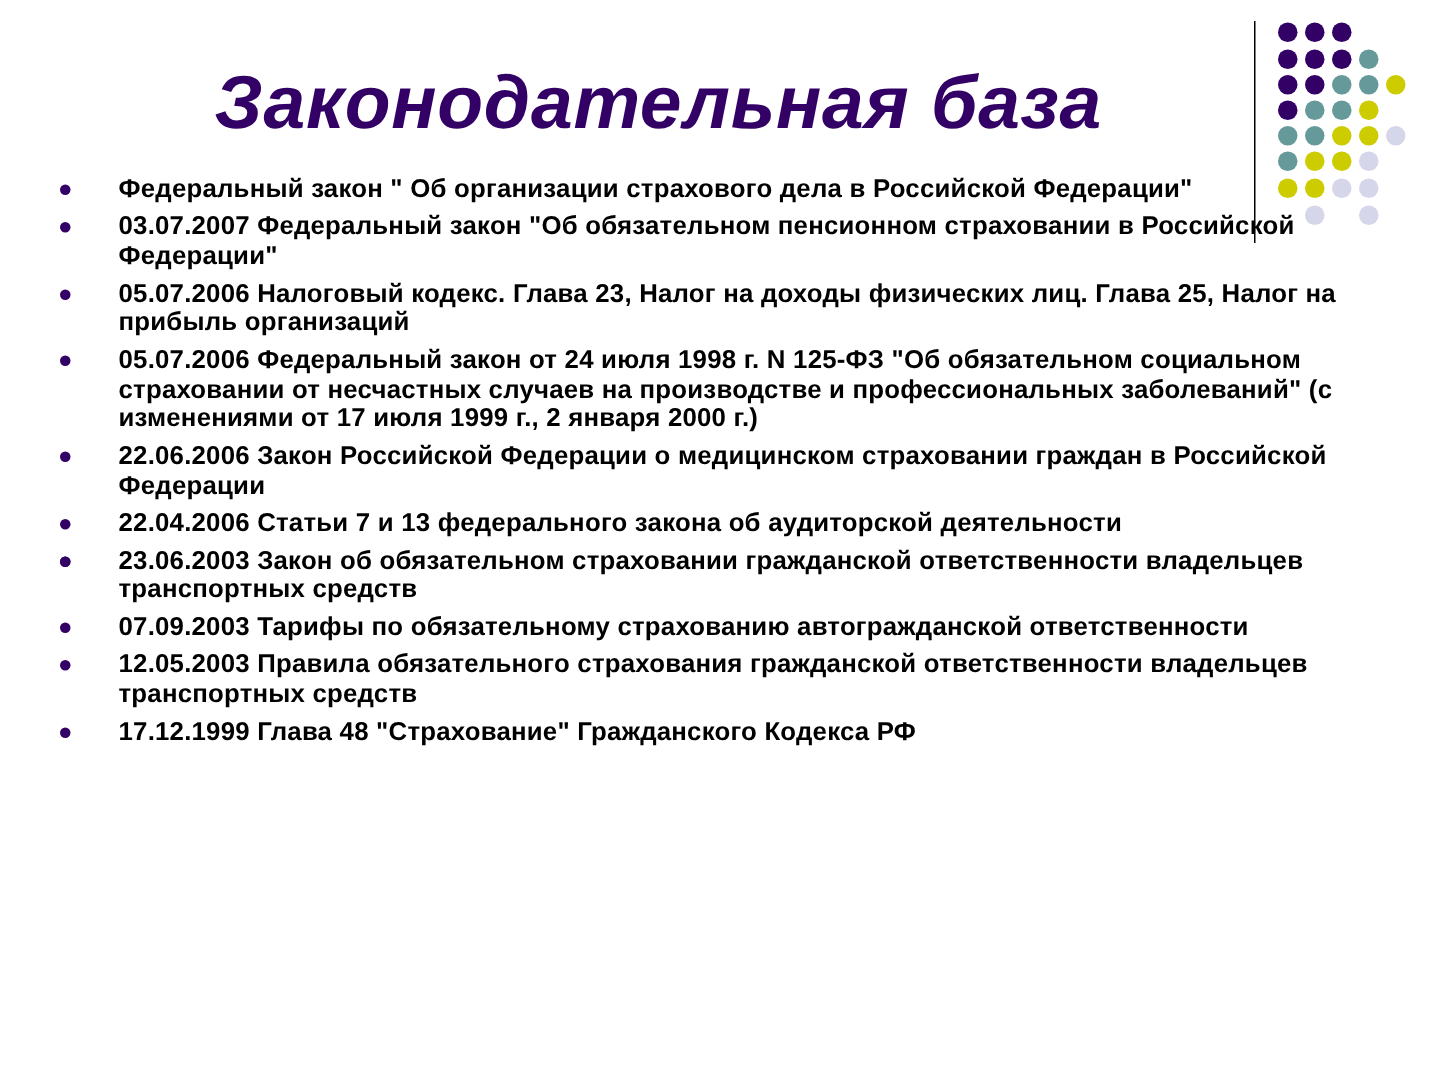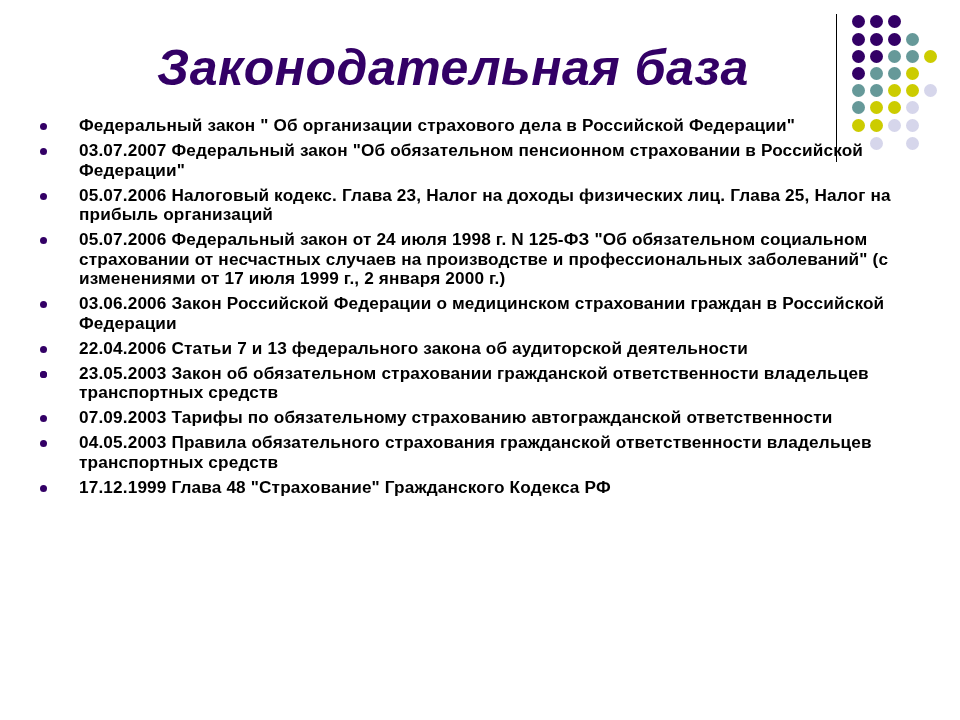--- a/index.html
+++ b/index.html
@@ -1,19 +1,19 @@
 <!DOCTYPE html>
 <html><head>
   <meta charset="utf-8">
   <style>
     html, body { margin: 0; padding: 0; background: #ffffff; }
     body { width: 960px; height: 720px; position: relative; overflow: hidden;
            font-family: "Liberation Sans", sans-serif; }
     .title {
-      position: absolute; left: 157px; top: 38px;
+      position: absolute; left: 143px; top: 38px;
       font-family: "Liberation Sans", sans-serif;
       font-weight: bold; font-style: italic;
       font-size: 50px; line-height: 60px;
       color: #330066; letter-spacing: 0.5px; margin: 0;
     }
     .vline { position: absolute; left: 836px; top: 14px; width: 1px; height: 148px; background: #000; }
     .dots { position: absolute; left: 0; top: 0; }
     .dot { position: absolute; width: 13px; height: 13px; border-radius: 50%; }
     .list { position: absolute; left: 40px; top: 116px; width: 905px; margin: 0; padding: 0; list-style: none; }
     .item { position: relative; padding-left: 39px; margin-bottom: 5.5px;
@@ -68,20 +68,20 @@
 
   <span class="dot" style="left:870px;top:137px;background:#D6D6EB"></span>
   <span class="dot" style="left:906px;top:137px;background:#D6D6EB"></span>
 </div>
 
 <ul class="list">
   <li class="item"><span class="bullet"></span><span>Федеральный закон " Об организации страхового дела в Российской Федерации"</span></li>
   <li class="item"><span class="bullet"></span><span>03.07.2007 Федеральный закон "Об обязательном пенсионном страховании в Российской Федерации"</span></li>
   <li class="item"><span class="bullet"></span><span>05.07.2006 Налоговый кодекс. Глава 23, Налог на доходы физических лиц. Глава 25, Налог на прибыль организаций</span></li>
   <li class="item"><span class="bullet"></span><span>05.07.2006 Федеральный закон от 24 июля 1998 г. N 125-ФЗ "Об обязательном социальном страховании от несчастных случаев на производстве и профессиональных заболеваний" (с изменениями от 17 июля 1999 г., 2 января 2000 г.)</span></li>
-  <li class="item"><span class="bullet"></span><span>03.06.2006 Закон Российской Федерации о медицинском страховании граждан в Российской Федерации</span></li>
+  <li class="item"><span class="bullet"></span><span>22.06.2006 Закон Российской Федерации о медицинском страховании граждан в Российской Федерации</span></li>
   <li class="item"><span class="bullet"></span><span>22.04.2006 Статьи 7 и 13 федерального закона об аудиторской деятельности</span></li>
   <li class="item"><span class="bullet"></span></li>
-  <li class="item"><span class="bullet"></span><span>23.05.2003 Закон об обязательном  страховании гражданской ответственности владельцев транспортных средств</span></li>
+  <li class="item"><span class="bullet"></span><span>23.06.2003 Закон об обязательном  страховании гражданской ответственности владельцев транспортных средств</span></li>
   <li class="item"><span class="bullet"></span><span>07.09.2003 Тарифы по обязательному  страхованию автогражданской ответственности</span></li>
-  <li class="item"><span class="bullet"></span><span>04.05.2003 Правила обязательного страхования гражданской ответственности владельцев транспортных средств</span></li>
+  <li class="item"><span class="bullet"></span><span>12.05.2003 Правила обязательного страхования гражданской ответственности владельцев транспортных средств</span></li>
   <li class="item"><span class="bullet"></span><span>17.12.1999 Глава 48 "Страхование" Гражданского Кодекса РФ</span></li>
 </ul>
 
 </body></html>

